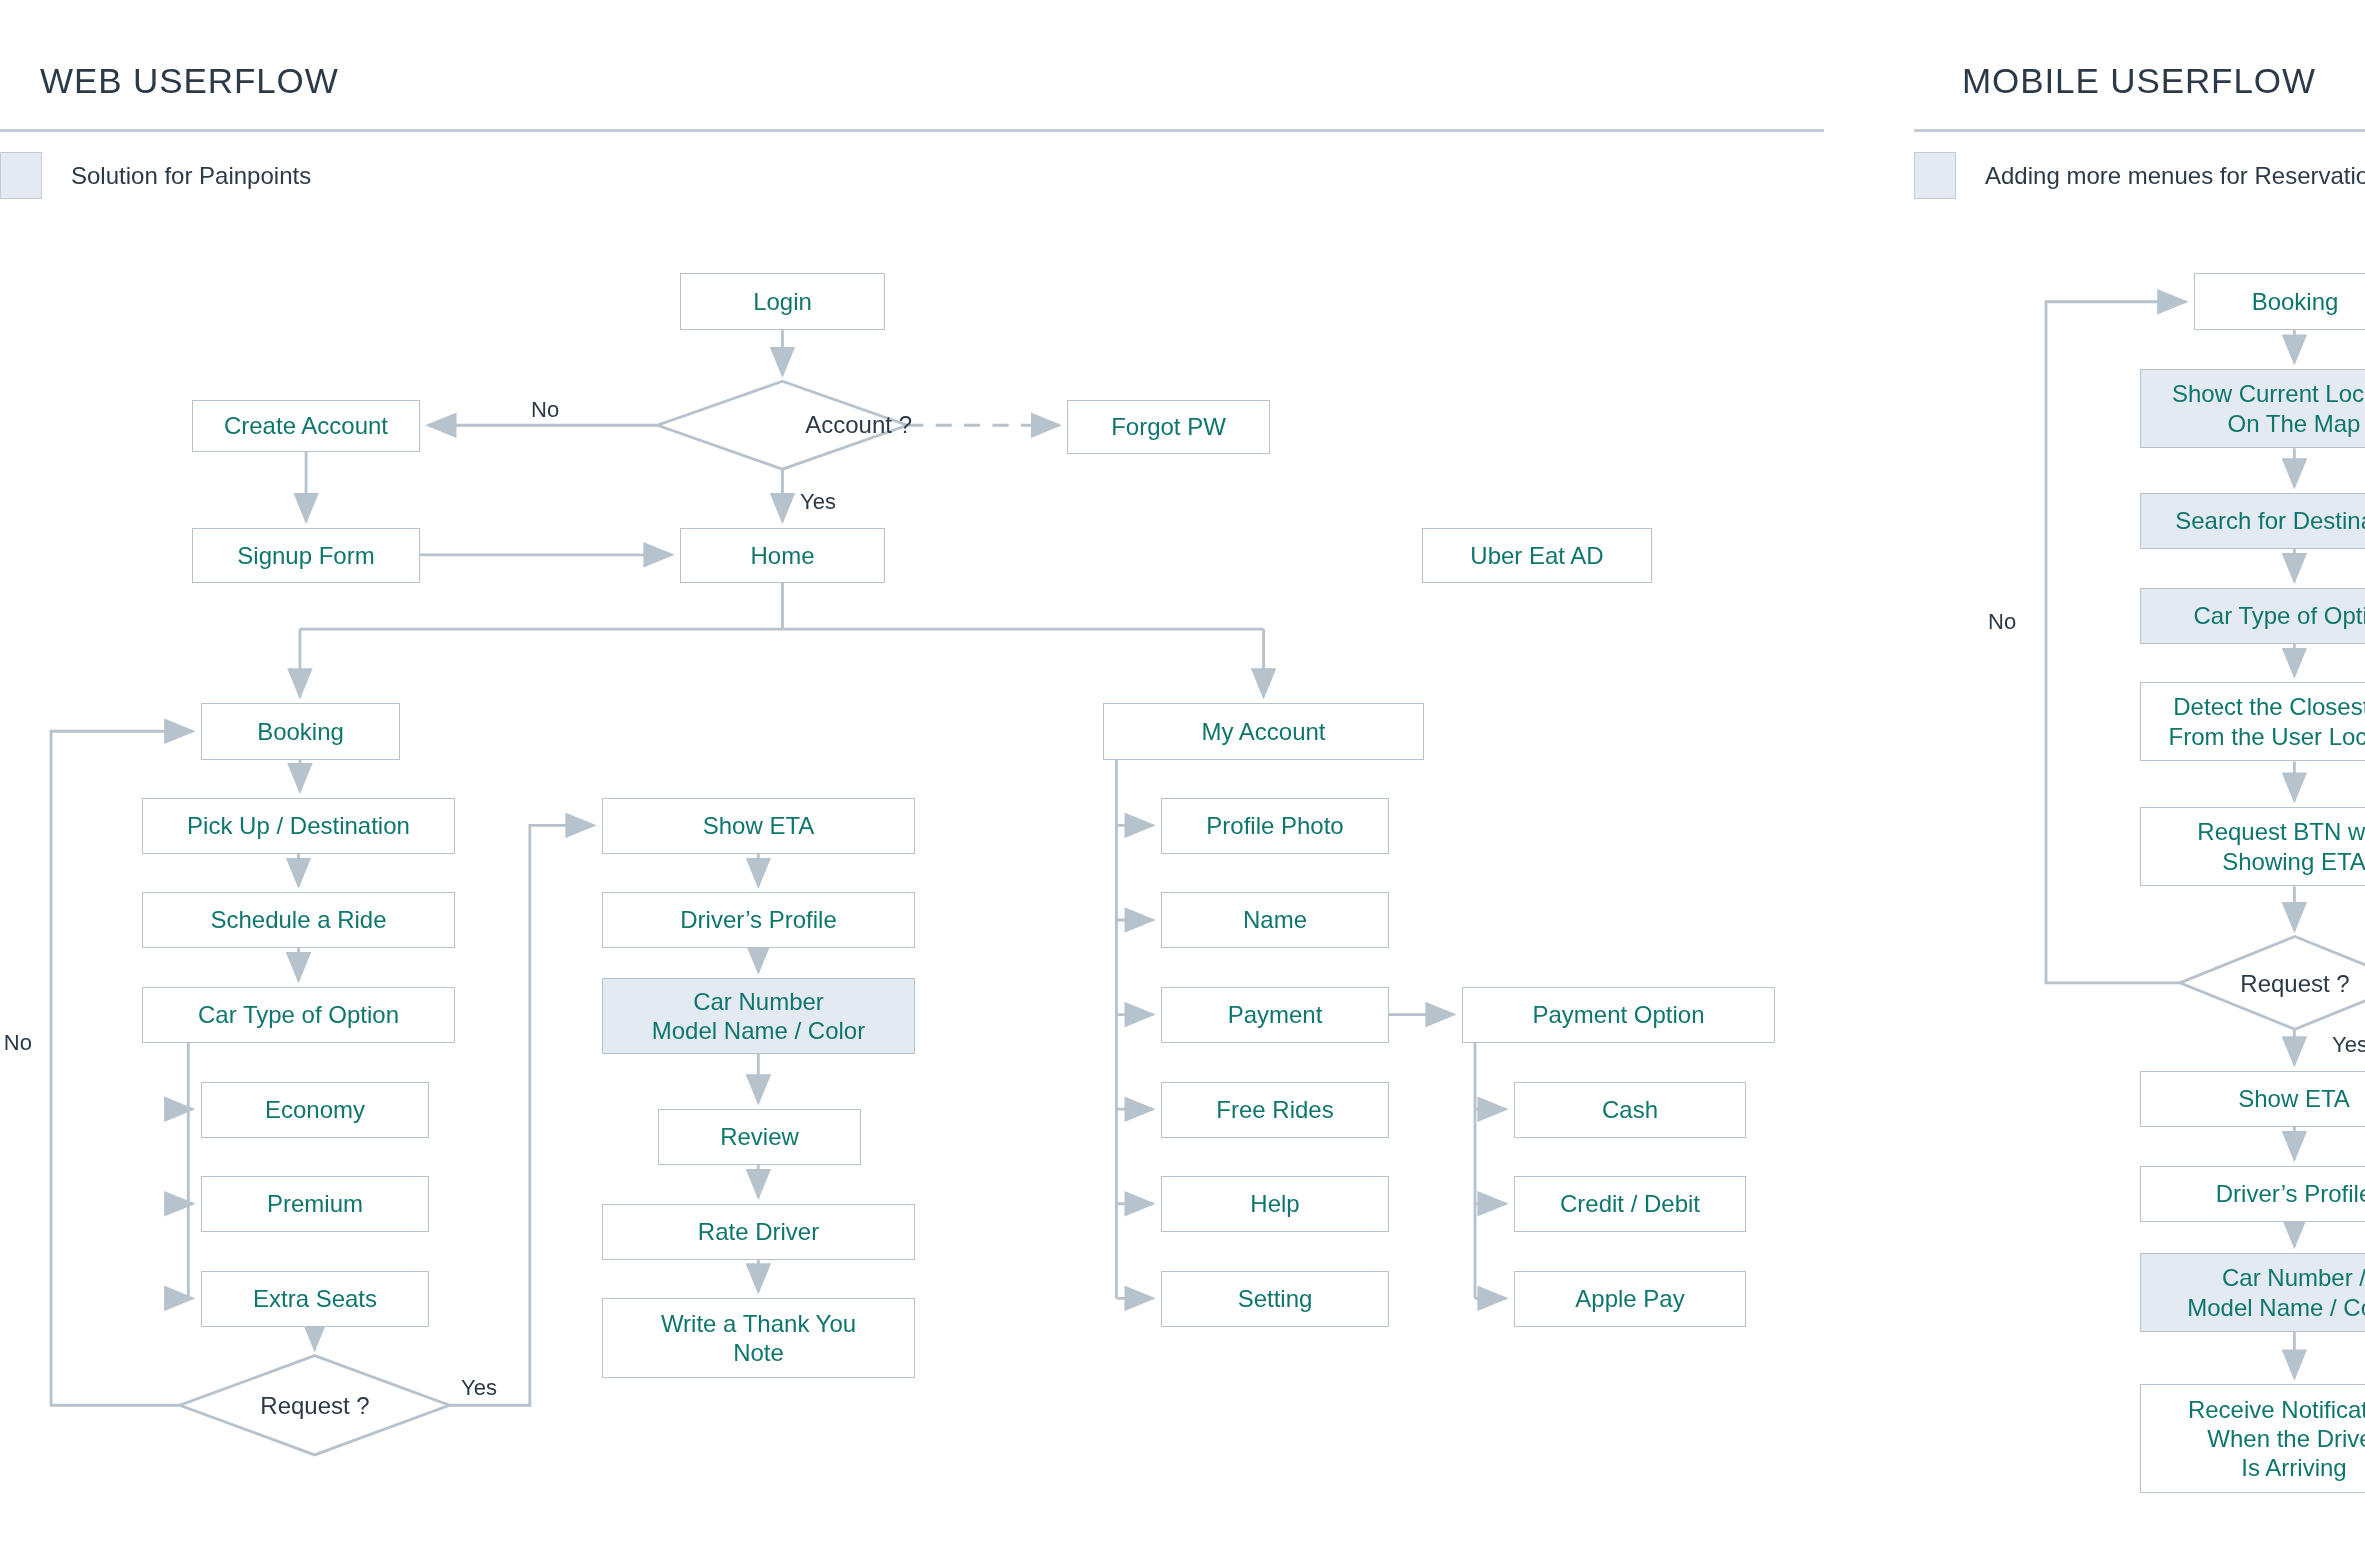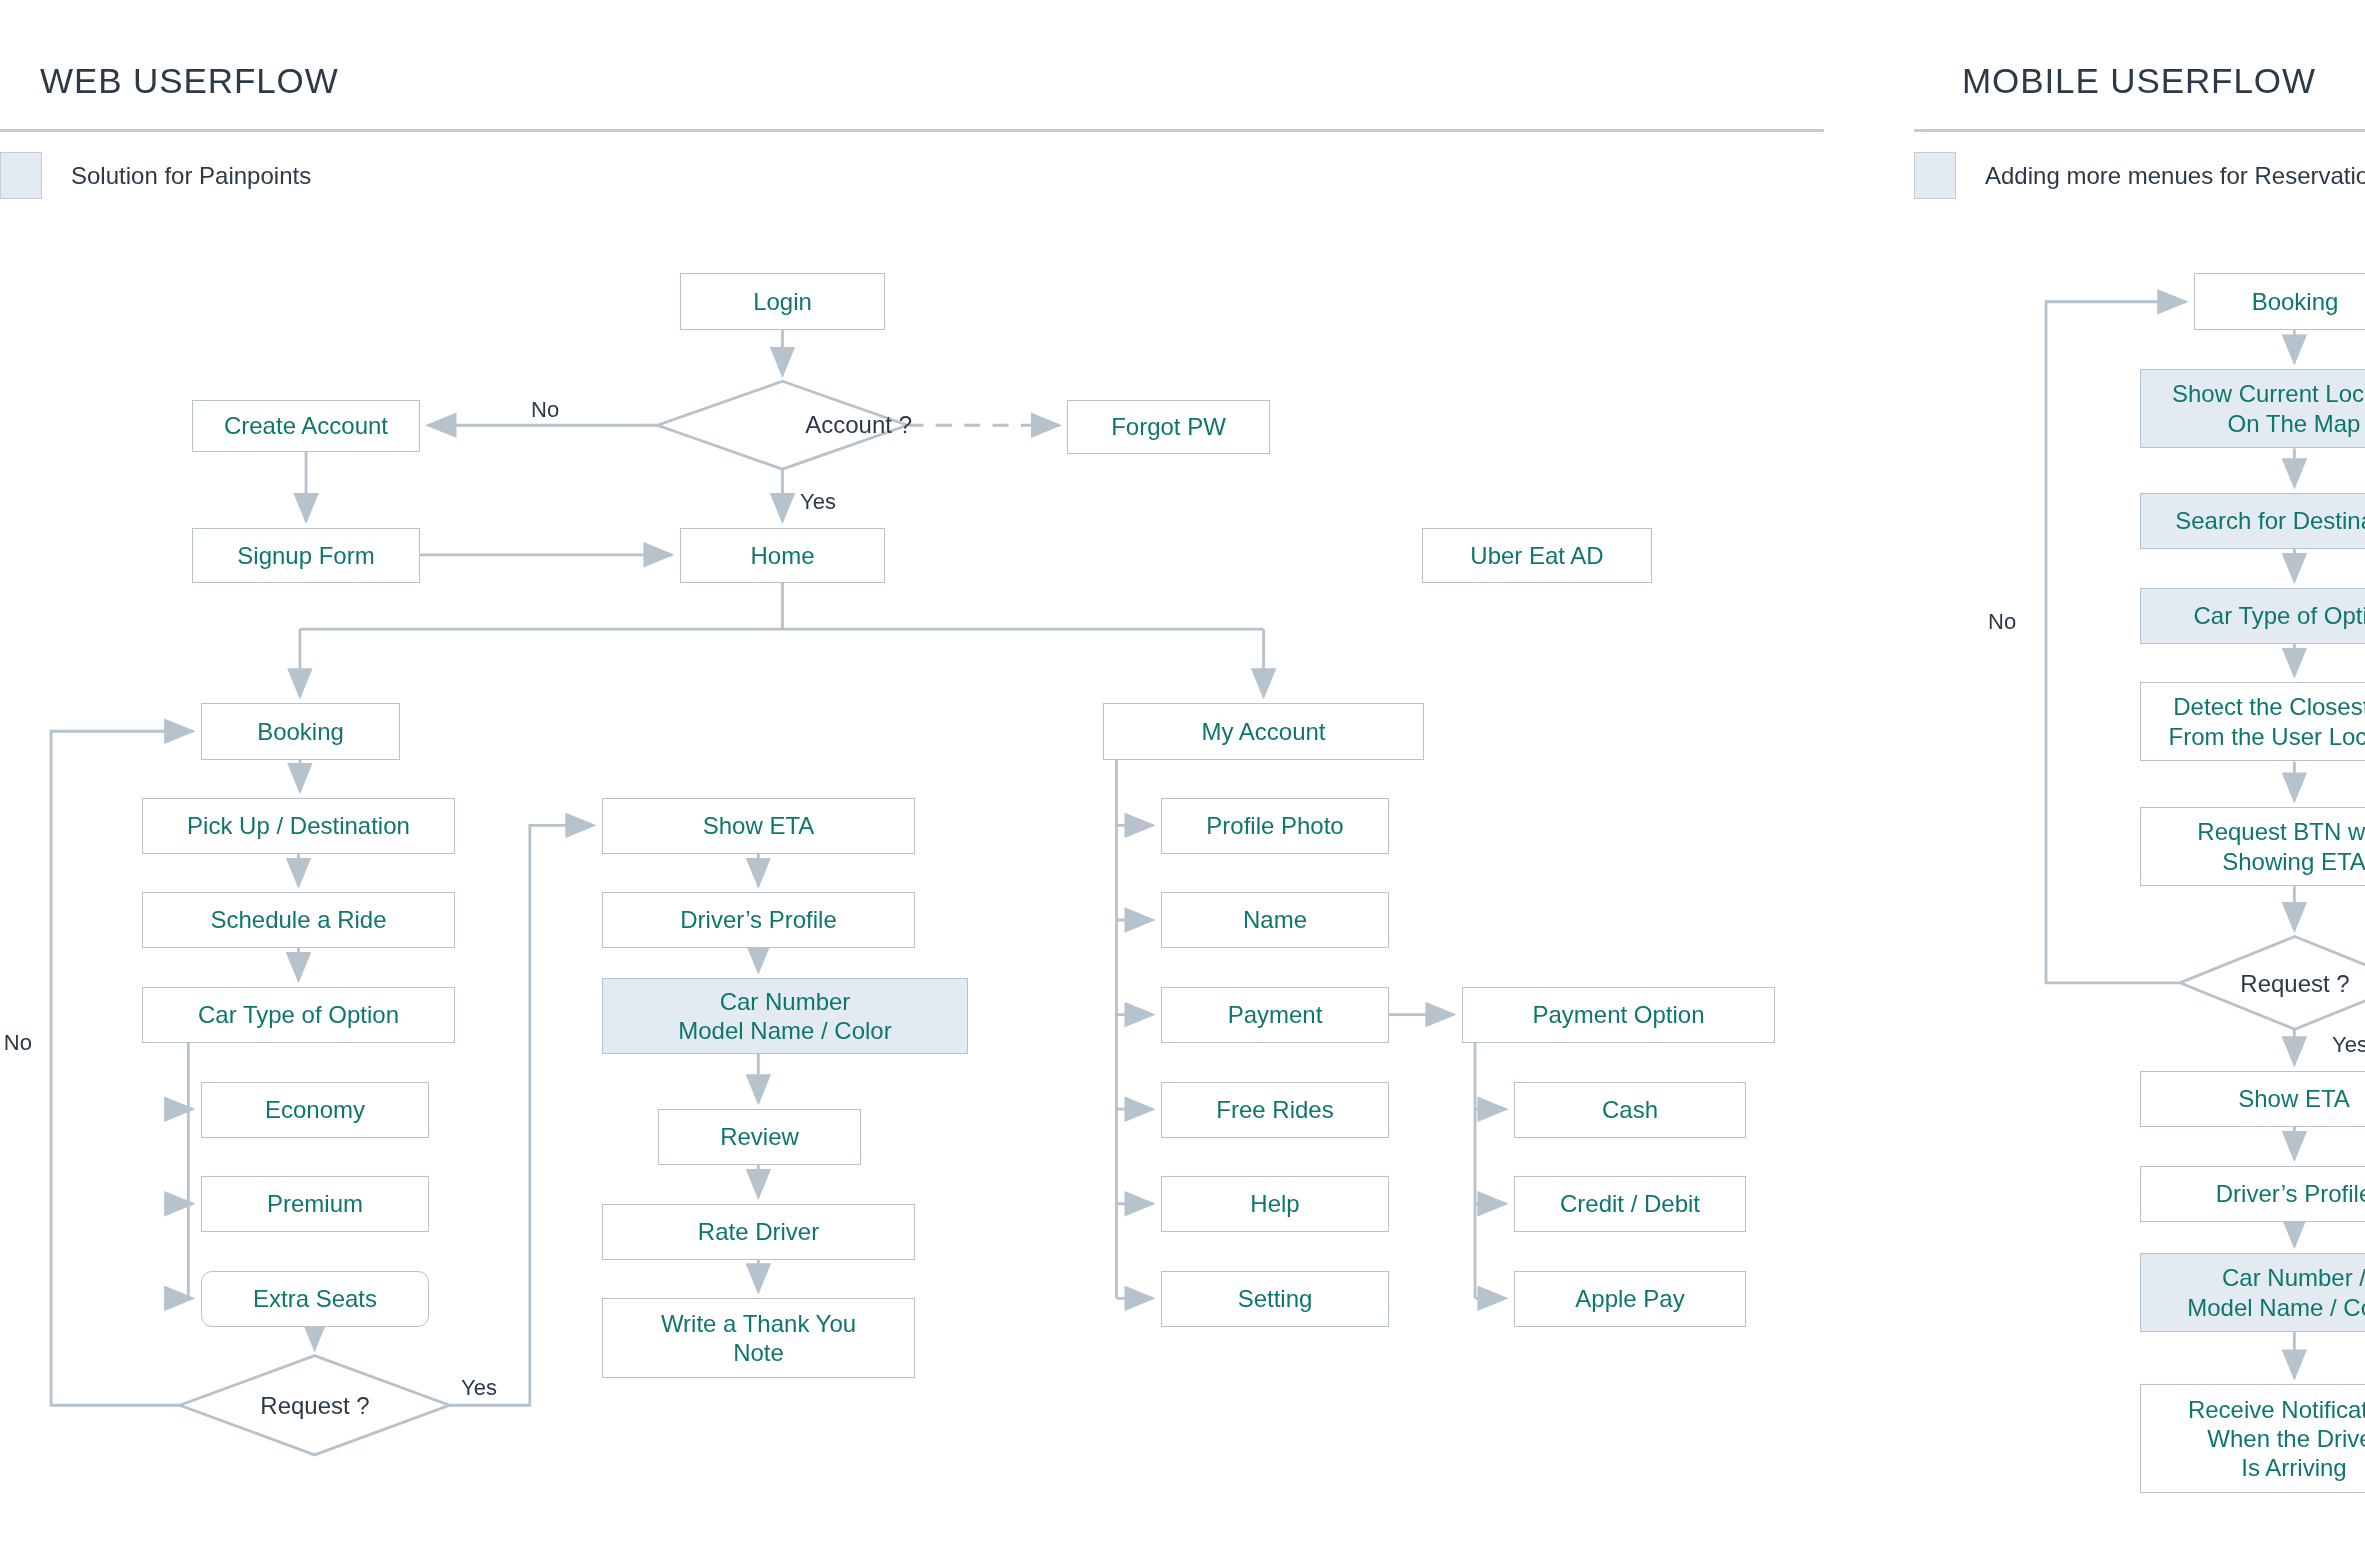--- a/index.html
+++ b/index.html
@@ -190,27 +190,27 @@
       <div class="nodebox" style="left: 192px; top: 528px; width: 228px; height: 55px;">Signup Form</div>
       <div class="nodebox" style="left: 680px; top: 528px; width: 205px; height: 55px;">Home</div>
       <div class="nodebox" style="left: 1422px; top: 528px; width: 230px; height: 55px;">Uber Eat AD</div>
       <div class="nodebox" style="left: 201px; top: 703px; width: 199px; height: 57px;">Booking</div>
       <div class="nodebox" style="left: 1103px; top: 703px; width: 321px; height: 57px;">My Account</div>
       <div class="nodebox" style="left: 142px; top: 798px; width: 313px; height: 56px;">Pick Up / Destination</div>
       <div class="nodebox" style="left: 142px; top: 892px; width: 313px; height: 56px;">Schedule a Ride</div>
       <div class="nodebox" style="left: 142px; top: 987px; width: 313px; height: 56px;">Car Type of Option</div>
       <div class="nodebox" style="left: 201px; top: 1082px; width: 228px; height: 56px;">Economy</div>
       <div class="nodebox" style="left: 201px; top: 1176px; width: 228px; height: 56px;">Premium</div>
-      <div class="nodebox" style="left: 201px; top: 1271px; width: 228px; height: 56px; border-radius: 11px;">Extra Seats</div>
+      <div class="nodebox" style="left: 201px; top: 1271px; width: 228px; height: 56px;">Extra Seats</div>
       <div class="diamond" style="left: 180px; top: 1356px; width: 270px; height: 99px;">
         <span>Request ?</span>
       </div>
       <div class="nodebox" style="left: 602px; top: 798px; width: 313px; height: 56px;">Show ETA</div>
       <div class="nodebox" style="left: 602px; top: 892px; width: 313px; height: 56px;">Driver’s Profile</div>
-      <div class="nodebox hl" style="left: 602px; top: 978px; width: 366px; height: 76px;">Car Number<br>Model Name / Color</div>
+      <div class="nodebox hl" style="left: 602px; top: 978px; width: 313px; height: 76px;">Car Number<br>Model Name / Color</div>
       <div class="nodebox" style="left: 658px; top: 1109px; width: 203px; height: 56px;">Review</div>
       <div class="nodebox" style="left: 602px; top: 1204px; width: 313px; height: 56px;">Rate Driver</div>
       <div class="nodebox" style="left: 602px; top: 1298px; width: 313px; height: 80px;">Write a Thank You<br>Note</div>
       <div class="nodebox" style="left: 1161px; top: 798px; width: 228px; height: 56px;">Profile Photo</div>
       <div class="nodebox" style="left: 1161px; top: 892px; width: 228px; height: 56px;">Name</div>
       <div class="nodebox" style="left: 1161px; top: 987px; width: 228px; height: 56px;">Payment</div>
       <div class="nodebox" style="left: 1161px; top: 1082px; width: 228px; height: 56px;">Free Rides</div>
       <div class="nodebox" style="left: 1161px; top: 1176px; width: 228px; height: 56px;">Help</div>
       <div class="nodebox" style="left: 1161px; top: 1271px; width: 228px; height: 56px;">Setting</div>
       <div class="nodebox" style="left: 1462px; top: 987px; width: 313px; height: 56px;">Payment Option</div>

